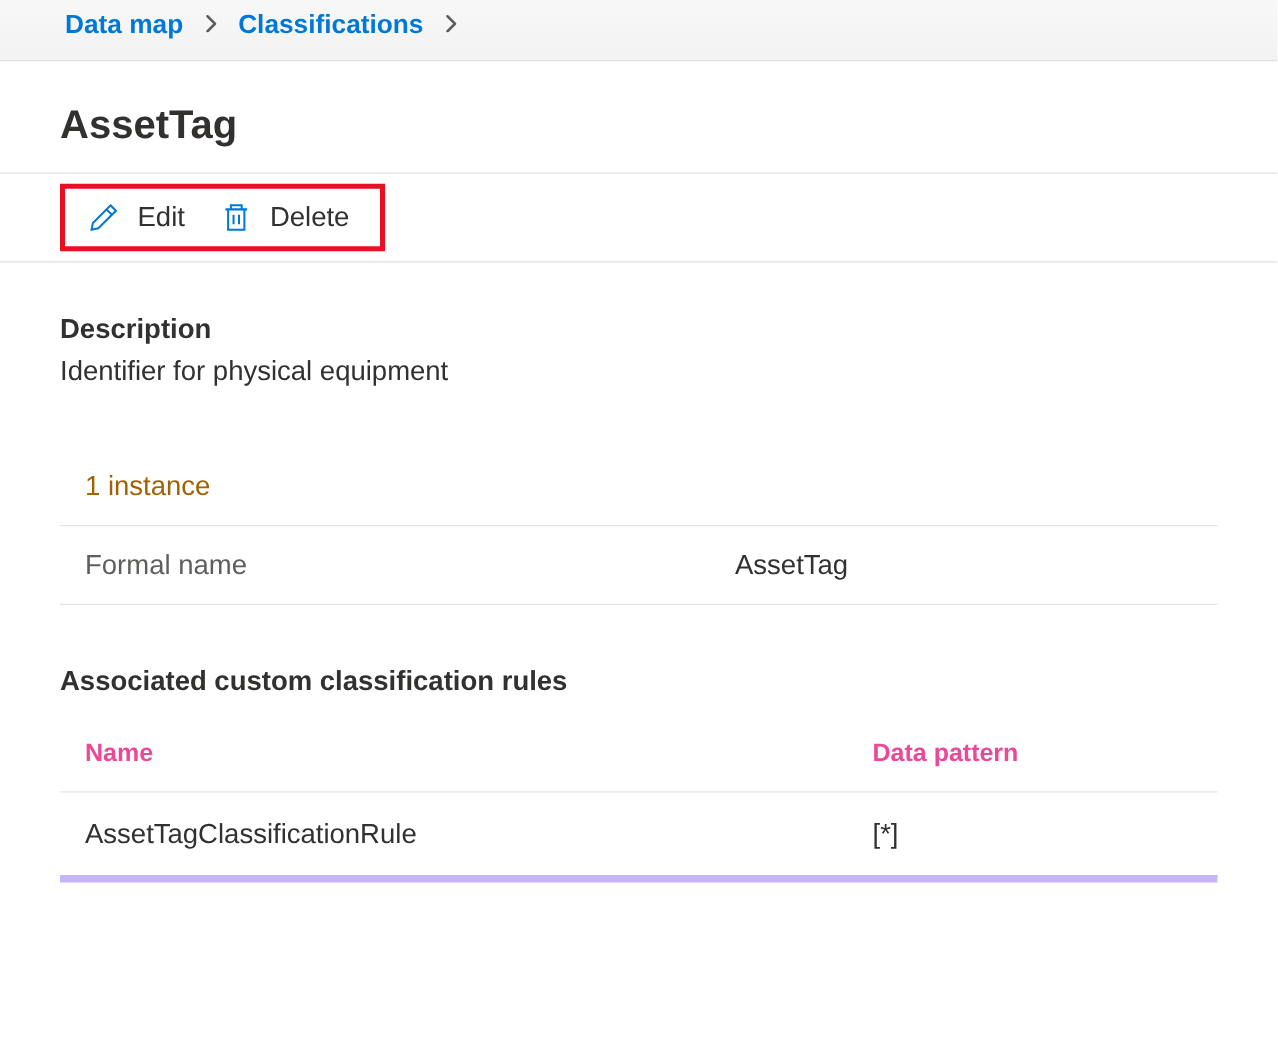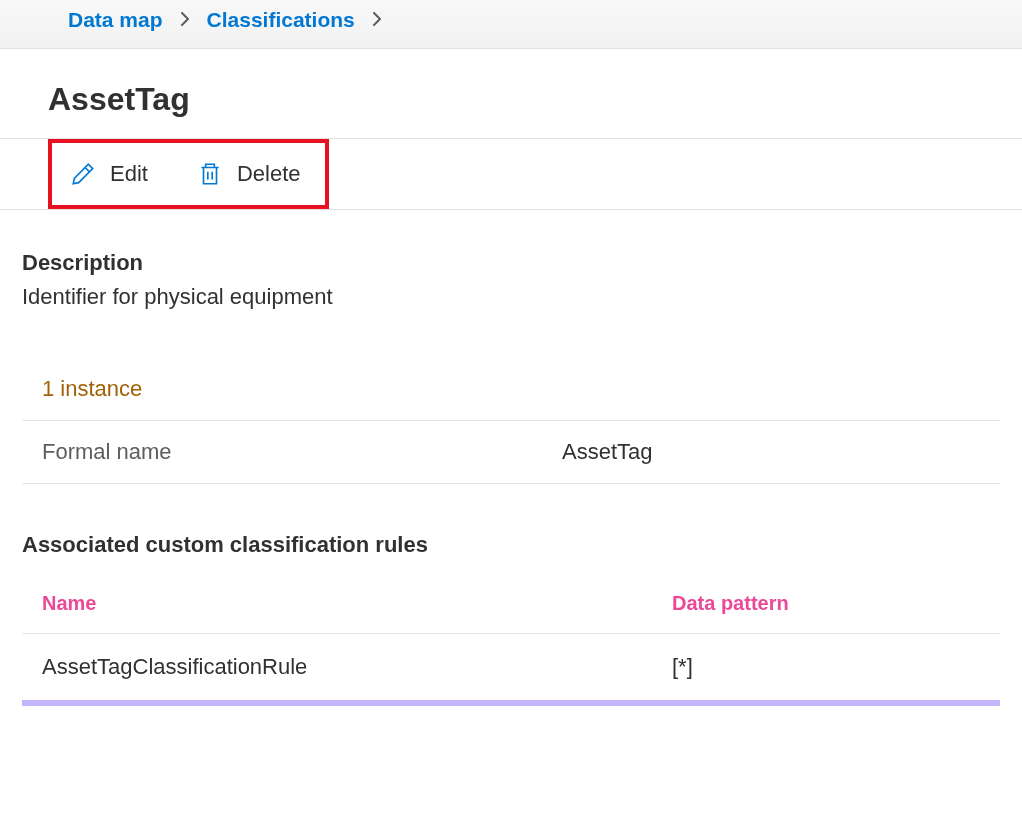--- a/index.html
+++ b/index.html
@@ -12,21 +12,20 @@
     .top-bar {
       background: linear-gradient(to bottom, #f8f8f8, #f2f2f2);
       padding: 8px 0 16px 52px;
       border-bottom: 1px solid #e1e1e1;
     }
     .breadcrumb {
       display: flex;
       align-items: center;
       gap: 16px;
       font-size: 21px;
-      margin-left: 16px;
     }
     .breadcrumb a {
       color: #0078d4;
       text-decoration: none;
       font-weight: 600;
       cursor: pointer;
     }
     .breadcrumb .chevron {
       color: #605e5c;
       font-size: 18px;
@@ -42,24 +41,23 @@
       align-items: center;
       border-top: 1px solid #e1e1e1;
       border-bottom: 1px solid #e1e1e1;
       padding: 0 48px;
       height: 72px;
     }
     .highlight-box {
       border: 4px solid #e81123;
       display: flex;
       align-items: center;
-      height: 70px;
+      height: 54px;
       padding: 0 10px 0 4px;
       margin-right: 14px;
-      gap: 21px;
     }
     .toolbar-button {
       display: flex;
       align-items: center;
       gap: 14px;
       background: none;
       border: none;
       font-size: 22px;
       color: #323130;
       cursor: pointer;
@@ -72,21 +70,21 @@
       justify-content: center;
       width: 26px;
       height: 26px;
     }
     .toolbar-button svg {
       stroke: #0078d4;
       fill: none;
       stroke-width: 1.5;
     }
     .content {
-      padding: 40px 22px;
+      padding: 40px 48px;
     }
     .section {
       margin-bottom: 48px;
     }
     .section-heading {
       font-size: 22px;
       font-weight: 600;
       color: #323130;
       margin-bottom: 8px;
     }

